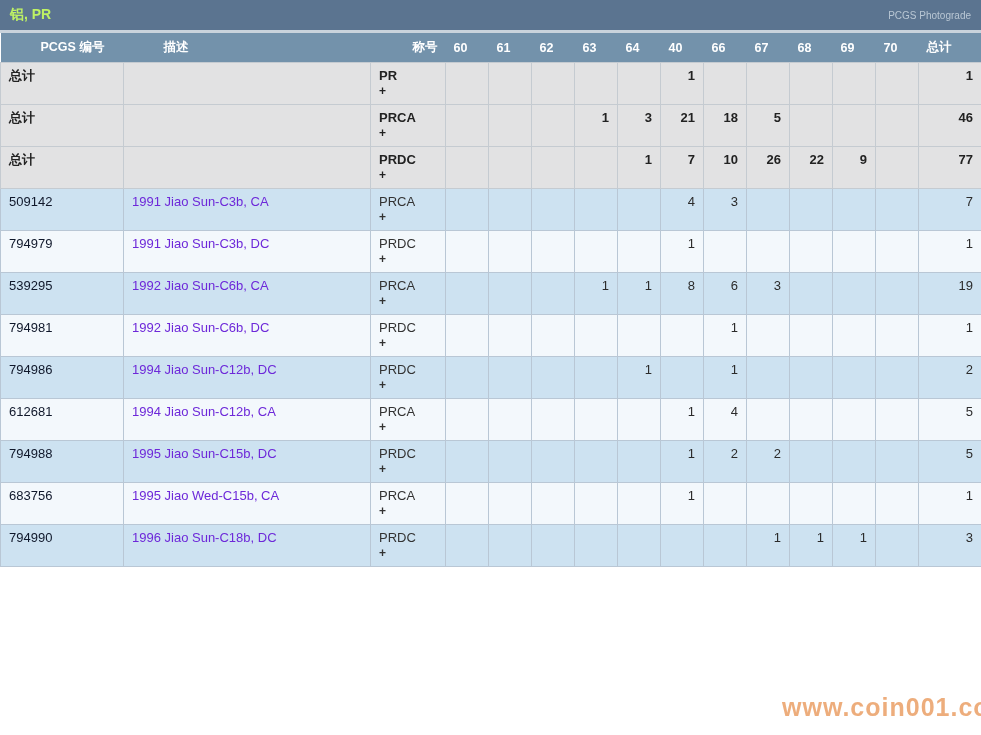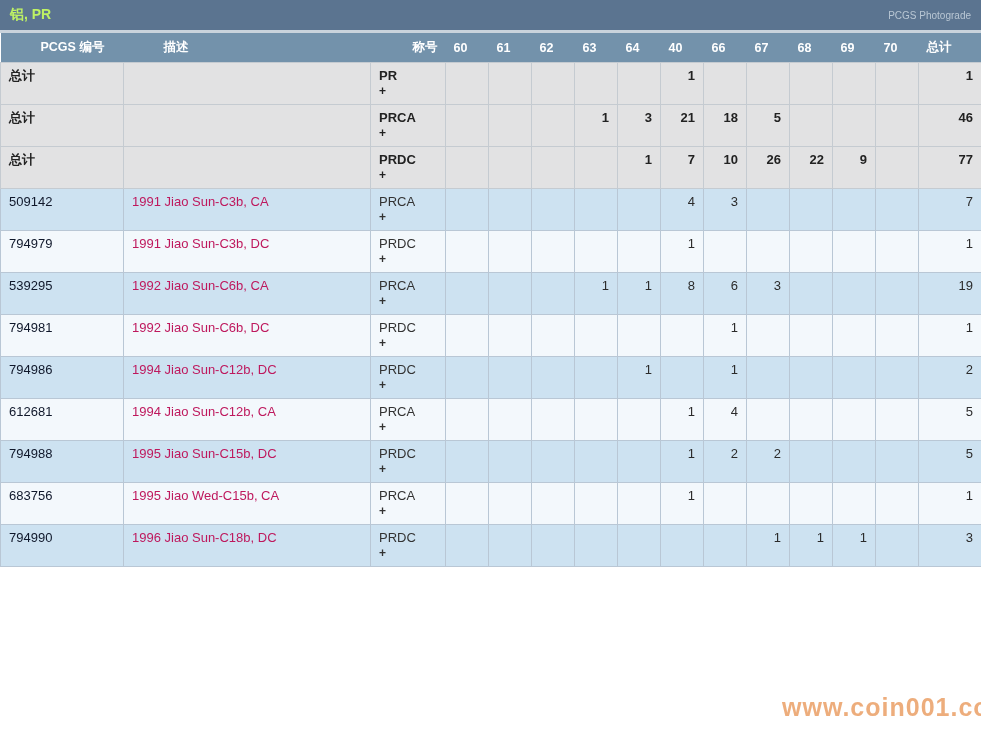--- a/index.html
+++ b/index.html
@@ -32,21 +32,21 @@
   tbody td {
     border:1px solid #b9c7d5; vertical-align:top; padding:5px 8px;
     font-size:13px; line-height:15px; overflow:hidden;
   }
   tr.total-row td { background:#e2e2e3; border-color:#c5cbd1; font-weight:bold; color:#222; }
   tr.row-odd  td { background:#cde2f1; }
   tr.row-even td { background:#f3f8fc; }
 
   .c-id a { color:#0f172a; text-decoration:none; }
   tr.total-row .c-id a { color:#222222; cursor:default; }
-  .c-desc { color:#be185d; }
+  .c-desc { color:#6d28d9; }
   .c-desig { text-align:left; color:#333;margin-top:24px; }
   .c-desig .plus { font-weight:bold; font-size:12px; margin-top:1px; }
   .c-grade, .c-total { text-align:right; color:#2b2b2b; }
 
   .watermark {
     position:absolute; top:693px; left:782px; font-size:25px; font-weight:bold;
     letter-spacing:1px; color:#e9995c; opacity:0.8; pointer-events:none;
     text-shadow:0 0 2px rgba(255,255,255,0.5); white-space:nowrap;
   }
 </style>

